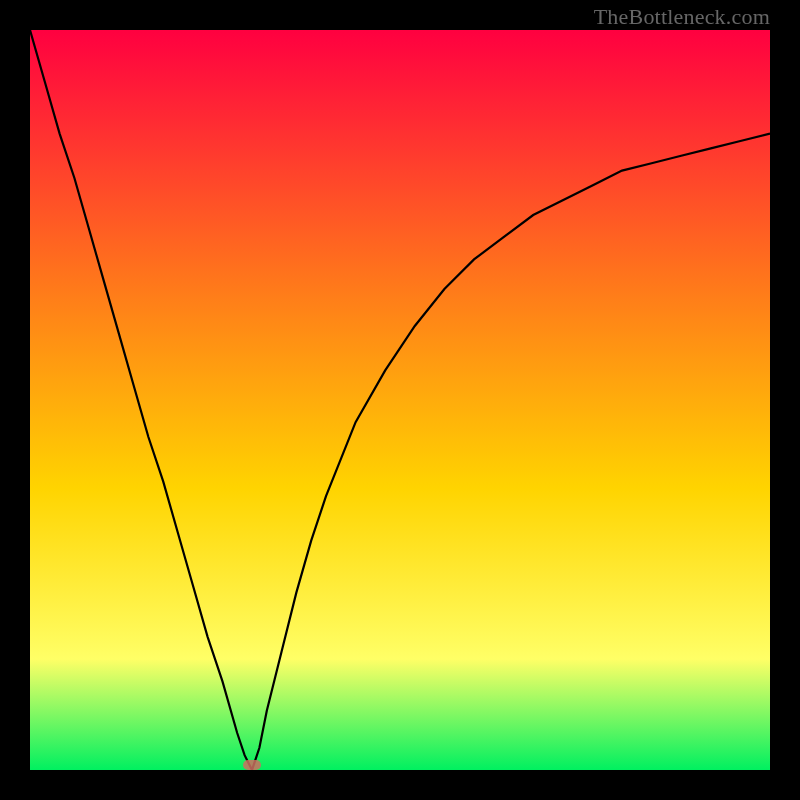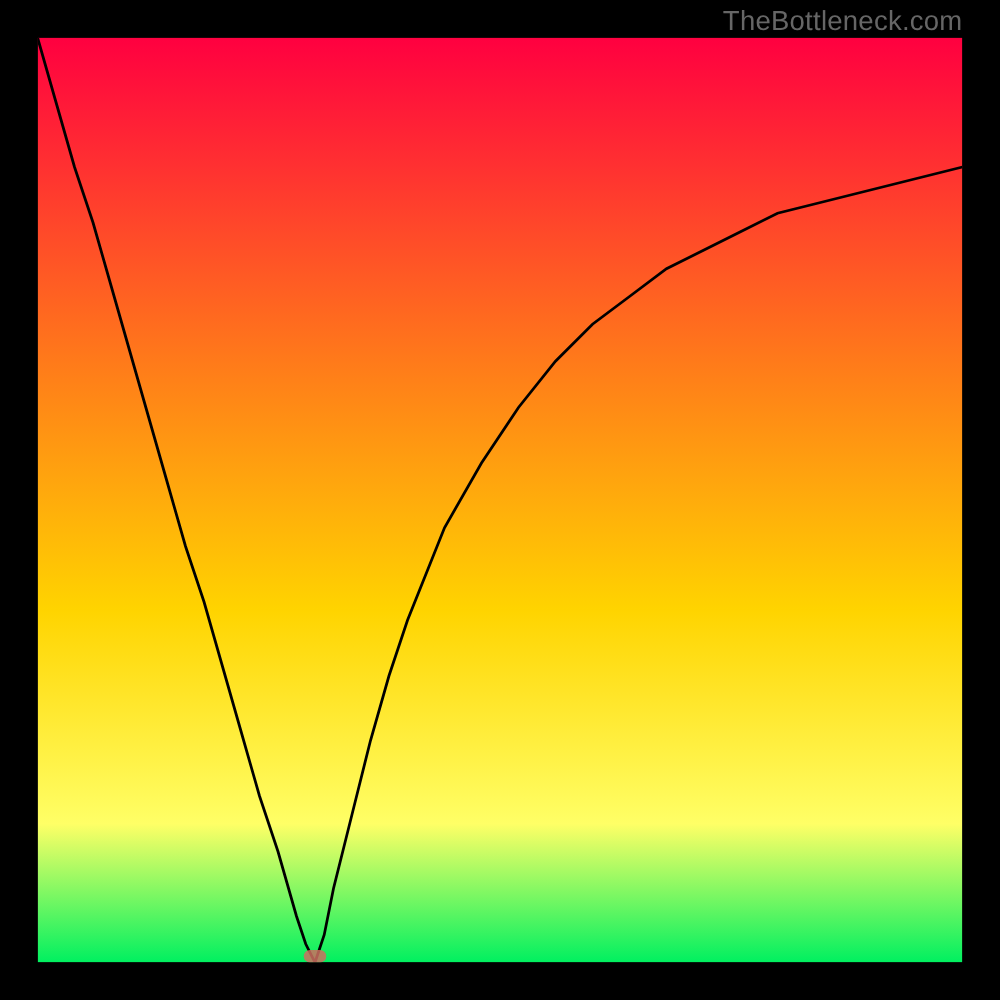--- a/index.html
+++ b/index.html
@@ -34,20 +34,21 @@
     inset: 0;
   }
   #watermark {
     position: absolute;
     top: 4px;
     right: 30px;
     color: #666;
     font-size: 22px;
     font-weight: 500;
     letter-spacing: 0.2px;
+    font-family: Liberation Serif, serif;
   }
   #marker {
     position: absolute;
     width: 18px;
     height: 10px;
     border-radius: 5px;
     transform: translate(-50%, -50%);
     opacity: 0.85;
   }
 </style>

